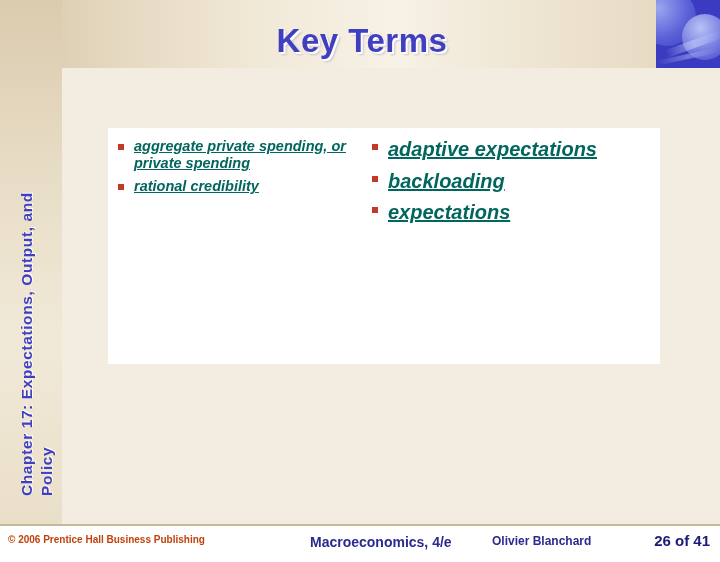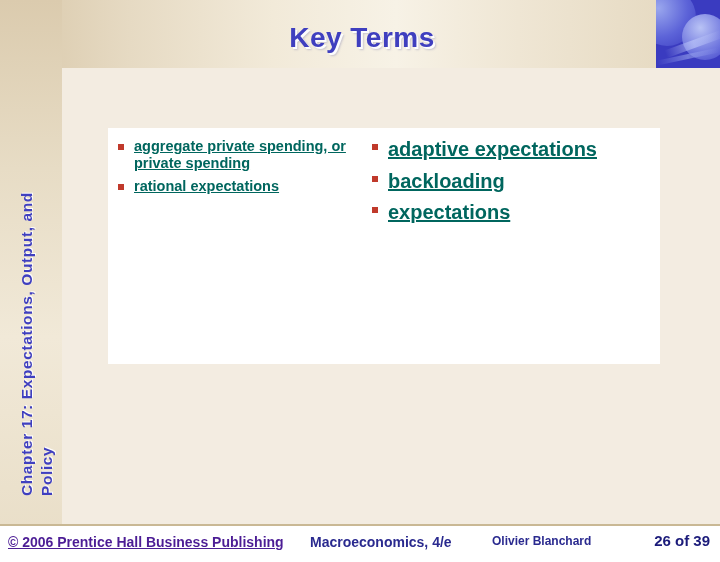--- a/index.html
+++ b/index.html
@@ -81,21 +81,21 @@
     transform: rotate(-12deg);
   }
 
   
   .title {
     position: absolute;
     left: 62px;
     top: 22px;
     width: 600px;
     text-align: center;
-    font-size: 28px;
+    font-size: 33px;
     font-weight: bold;
     color: #3f3fbf;
     letter-spacing: 0.5px;
     text-shadow: 2px 2px 0 rgba(255,255,255,0.95), 3px 3px 2px rgba(120,120,170,0.35);
     white-space: nowrap;
   }
 
   
   .side-text {
     position: absolute;
@@ -152,20 +152,21 @@
     left: 2px;
     top: 6px;
     width: 6px;
     height: 6px;
     background: #c0392b;
     display: block;
   }
   ul.terms li .txt {
     text-decoration: underline;
     display: inline;
+    font-style: italic;
   }
   .col-left ul.terms li { font-size: 14.5px; }
   .col-right ul.terms li { font-size: 20px; margin-bottom: 8px; }
 
   
   .footer-rule {
     position: absolute;
     left: 0;
     bottom: 36px;
     width: 720px;
@@ -177,24 +178,23 @@
     left: 0;
     bottom: 0;
     width: 720px;
     height: 36px;
     background: #ffffff;
   }
   .footer .copyright {
     position: absolute;
     left: 8px;
     top: 8px;
-    font-size: 14px;
-    font-weight: bold;
-    color: #4c1d95;
-    text-decoration: underline;
+    font-size: 10px;
+    font-weight: bold;
+    color: #c2410c;
   }
   .footer .book {
     position: absolute;
     left: 310px;
     top: 8px;
     font-size: 14px;
     font-weight: bold;
     color: #2a2a8f;
   }
   .footer .author {
@@ -240,21 +240,21 @@
   <div class="content-box">
 
     <div class="col col-left">
       <ul class="terms">
         <li>
           <span class="bullet"></span>
           <span class="txt">aggregate private spending, or private spending</span>
         </li>
         <li>
           <span class="bullet"></span>
-          <span class="txt">rational expectations</span>
+          <span class="txt">rational credibility</span>
         </li>
       </ul>
     </div>
 
     <div class="col col-right">
       <ul class="terms">
         <li>
           <span class="bullet"></span>
           <span class="txt">adaptive expectations</span>
         </li>
@@ -269,16 +269,16 @@
       </ul>
     </div>
 
   </div>
 
   <div class="footer-rule"></div>
   <div class="footer">
     <div class="copyright">© 2006 Prentice Hall Business Publishing</div>
     <div class="book">Macroeconomics, 4/e</div>
     <div class="author">Olivier Blanchard</div>
-    <div class="pagenum">26 of 39</div>
+    <div class="pagenum">26 of 41</div>
   </div>
 
 </div>
 
 </body></html>

